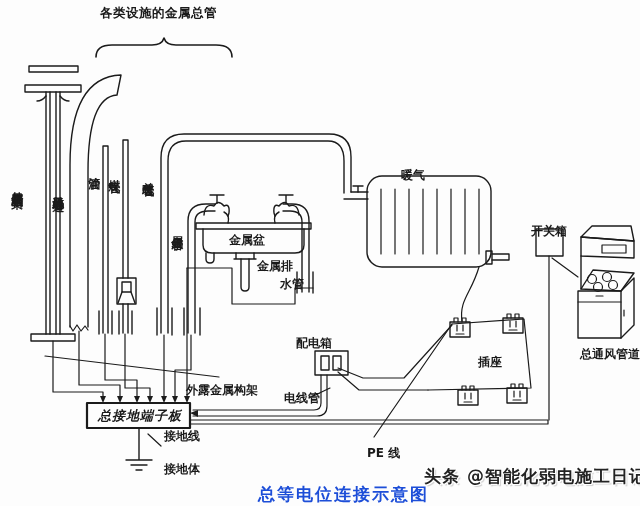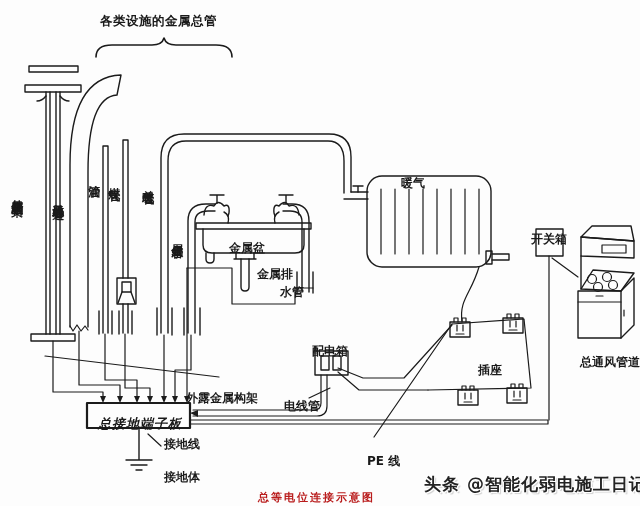--- a/index.html
+++ b/index.html
@@ -1,23 +1,23 @@
 <!DOCTYPE html>
 <html><head>
 <meta charset="utf-8">
 <style>
   html,body{margin:0;padding:0;background:#e9e9e9;}
   #stage{position:relative;width:640px;height:506px;background:#fdfdfd;overflow:hidden;
          font-family:"DejaVu Sans",sans-serif;}
   #diagram-svg{position:absolute;left:0;top:0;}
-  .lbl{position:absolute;font-weight:700;font-size:12px;line-height:1.18;color:#1a1a1a;white-space:nowrap;margin-top:8px;}
+  .lbl{position:absolute;font-weight:700;font-size:12px;line-height:1.18;color:#1a1a1a;white-space:nowrap;}
   .vlbl{writing-mode:vertical-rl;text-orientation:upright;letter-spacing:1px;}
   .board-lbl{font-size:13px;letter-spacing:1px;font-style:italic;}
   .note-lbl{font-size:12.5px;letter-spacing:0.5px;}
-  .caption{color:#b91c1c;font-weight:700;font-size:11px;letter-spacing:2px;}
+  .caption{color:#1d4ed8;font-weight:700;font-size:17px;letter-spacing:2px;}
   .watermark{font-size:17px;font-weight:700;color:#232323;letter-spacing:1px;
     text-shadow:1px 1px 0 #ffffff,-1px -1px 0 #ffffff,1px -1px 0 #ffffff,-1px 1px 0 #ffffff,2px 2px 1px #cfcfcf;}
   svg path, svg rect, svg circle, svg polygon{vector-effect:non-scaling-stroke;}
 </style>
 </head>
 <body>
 
 <div id="stage">
 
   <svg id="diagram-svg" width="640" height="506" viewBox="0 0 640 506" fill="none" stroke="#1b1b1b" stroke-width="1.4" stroke-linecap="round" stroke-linejoin="round">
@@ -194,21 +194,21 @@
   <div class="lbl vlbl" style="left:141px;top:172px">总暖气管</div>
   <div class="lbl vlbl" style="left:170px;top:226px">金属水管</div>
 
   <div class="lbl" style="left:229px;top:233px">金属盆</div>
   <div class="lbl" style="left:257px;top:259px">金属排</div>
   <div class="lbl" style="left:280px;top:277px">水管</div>
 
   <div class="lbl" style="left:401px;top:168px">暖气</div>
   <div class="lbl" style="left:531px;top:224px">开关箱</div>
   <div class="lbl" style="left:580px;top:347px">总通风管道</div>
-  <div class="lbl" style="left:312px;top:336px">配电箱</div>
+  <div class="lbl" style="left:296px;top:336px">配电箱</div>
   <div class="lbl" style="left:478px;top:355px">插座</div>
 
   <div class="lbl" style="left:186px;top:383px">外露金属构架</div>
   <div class="lbl" style="left:284px;top:391px">电线管</div>
   <div class="lbl board-lbl" style="left:98px;top:408px">总接地端子板</div>
   <div class="lbl" style="left:164px;top:429px">接地线</div>
   <div class="lbl" style="left:164px;top:462px">接地体</div>
   <div class="lbl" style="left:367px;top:446px">PE 线</div>
 
   <div class="lbl caption" style="left:258px;top:484px">总等电位连接示意图</div>

